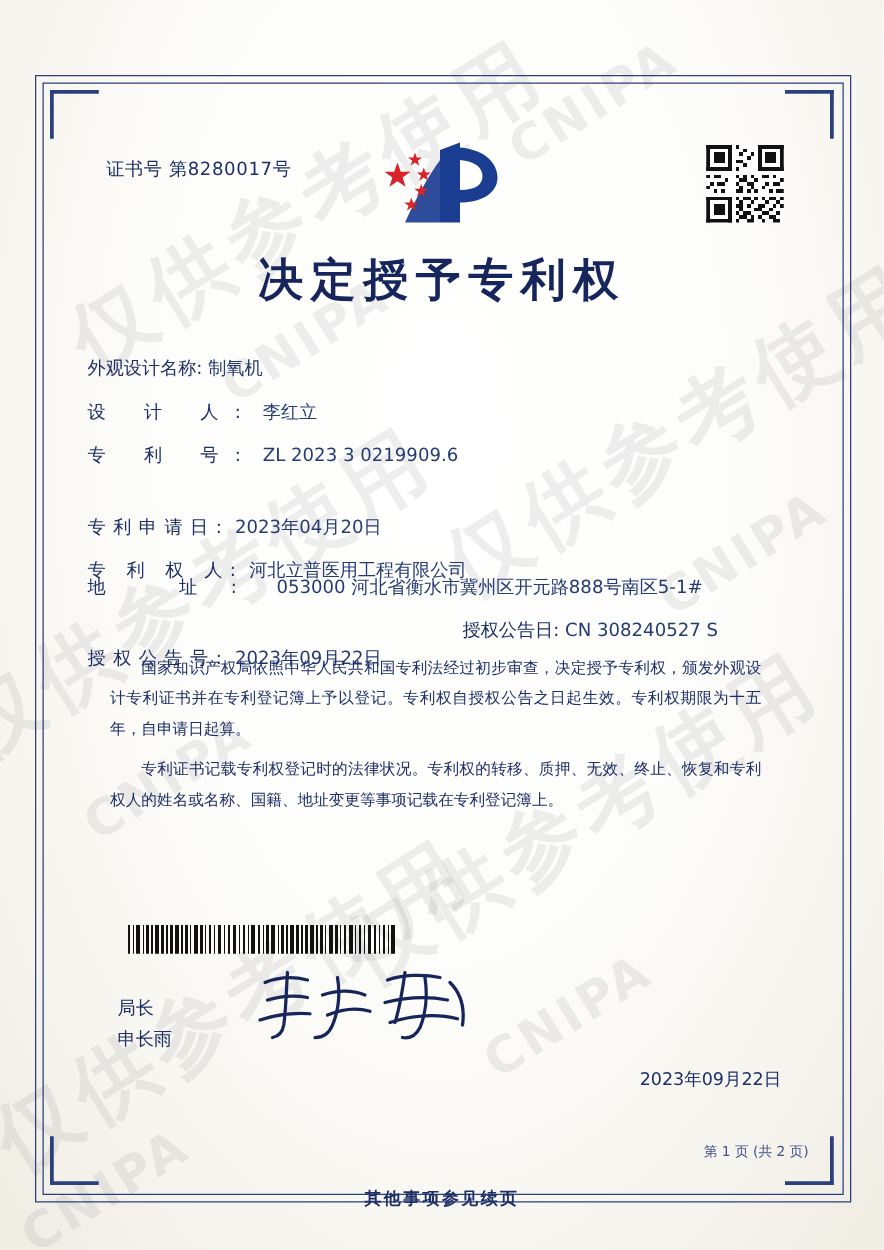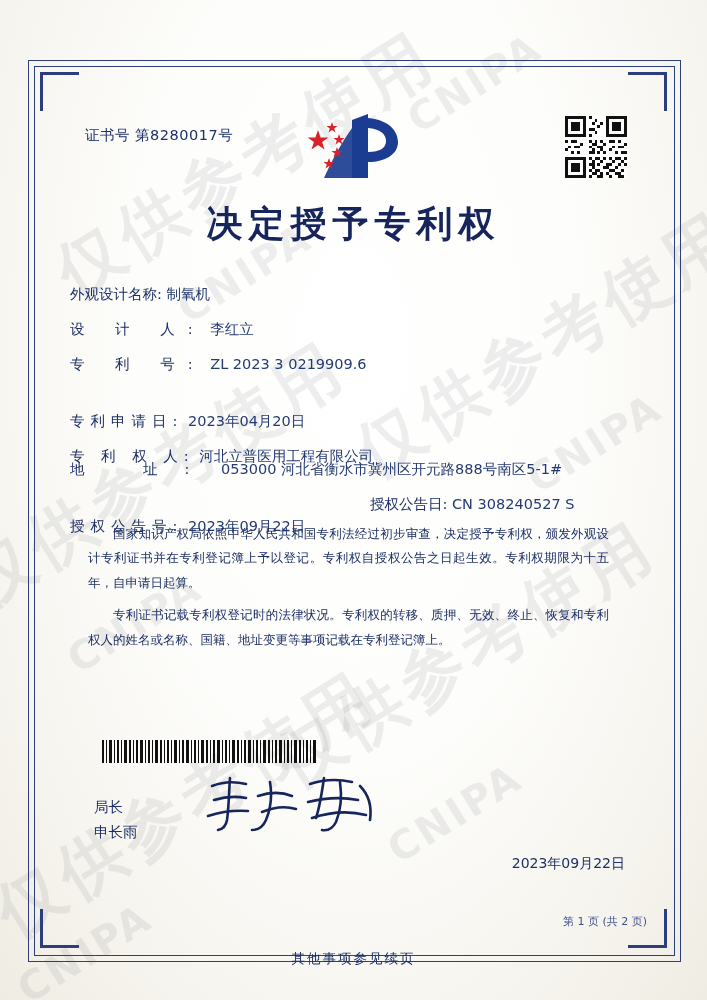--- a/index.html
+++ b/index.html
@@ -203,20 +203,21 @@
 
   
   #bottom-note {
     position: absolute;
     left: 0; right: 0;
     top: 950px;
     text-align: center;
     font-size: 13.5px;
     letter-spacing: 2px;
     color: #1d2f66;
+    font-weight: bold;
   }
 </style>
 </head>
 <body>
 
 <div id="page">
 
   <div id="watermarks">
     <div class="wm wm-cn" style="left:30px;  top:120px; transform:rotate(-32deg);">仅供参考使用</div>
     <div class="wm wm-cn" style="left:330px; top:300px; transform:rotate(-32deg);">仅供参考使用</div>

